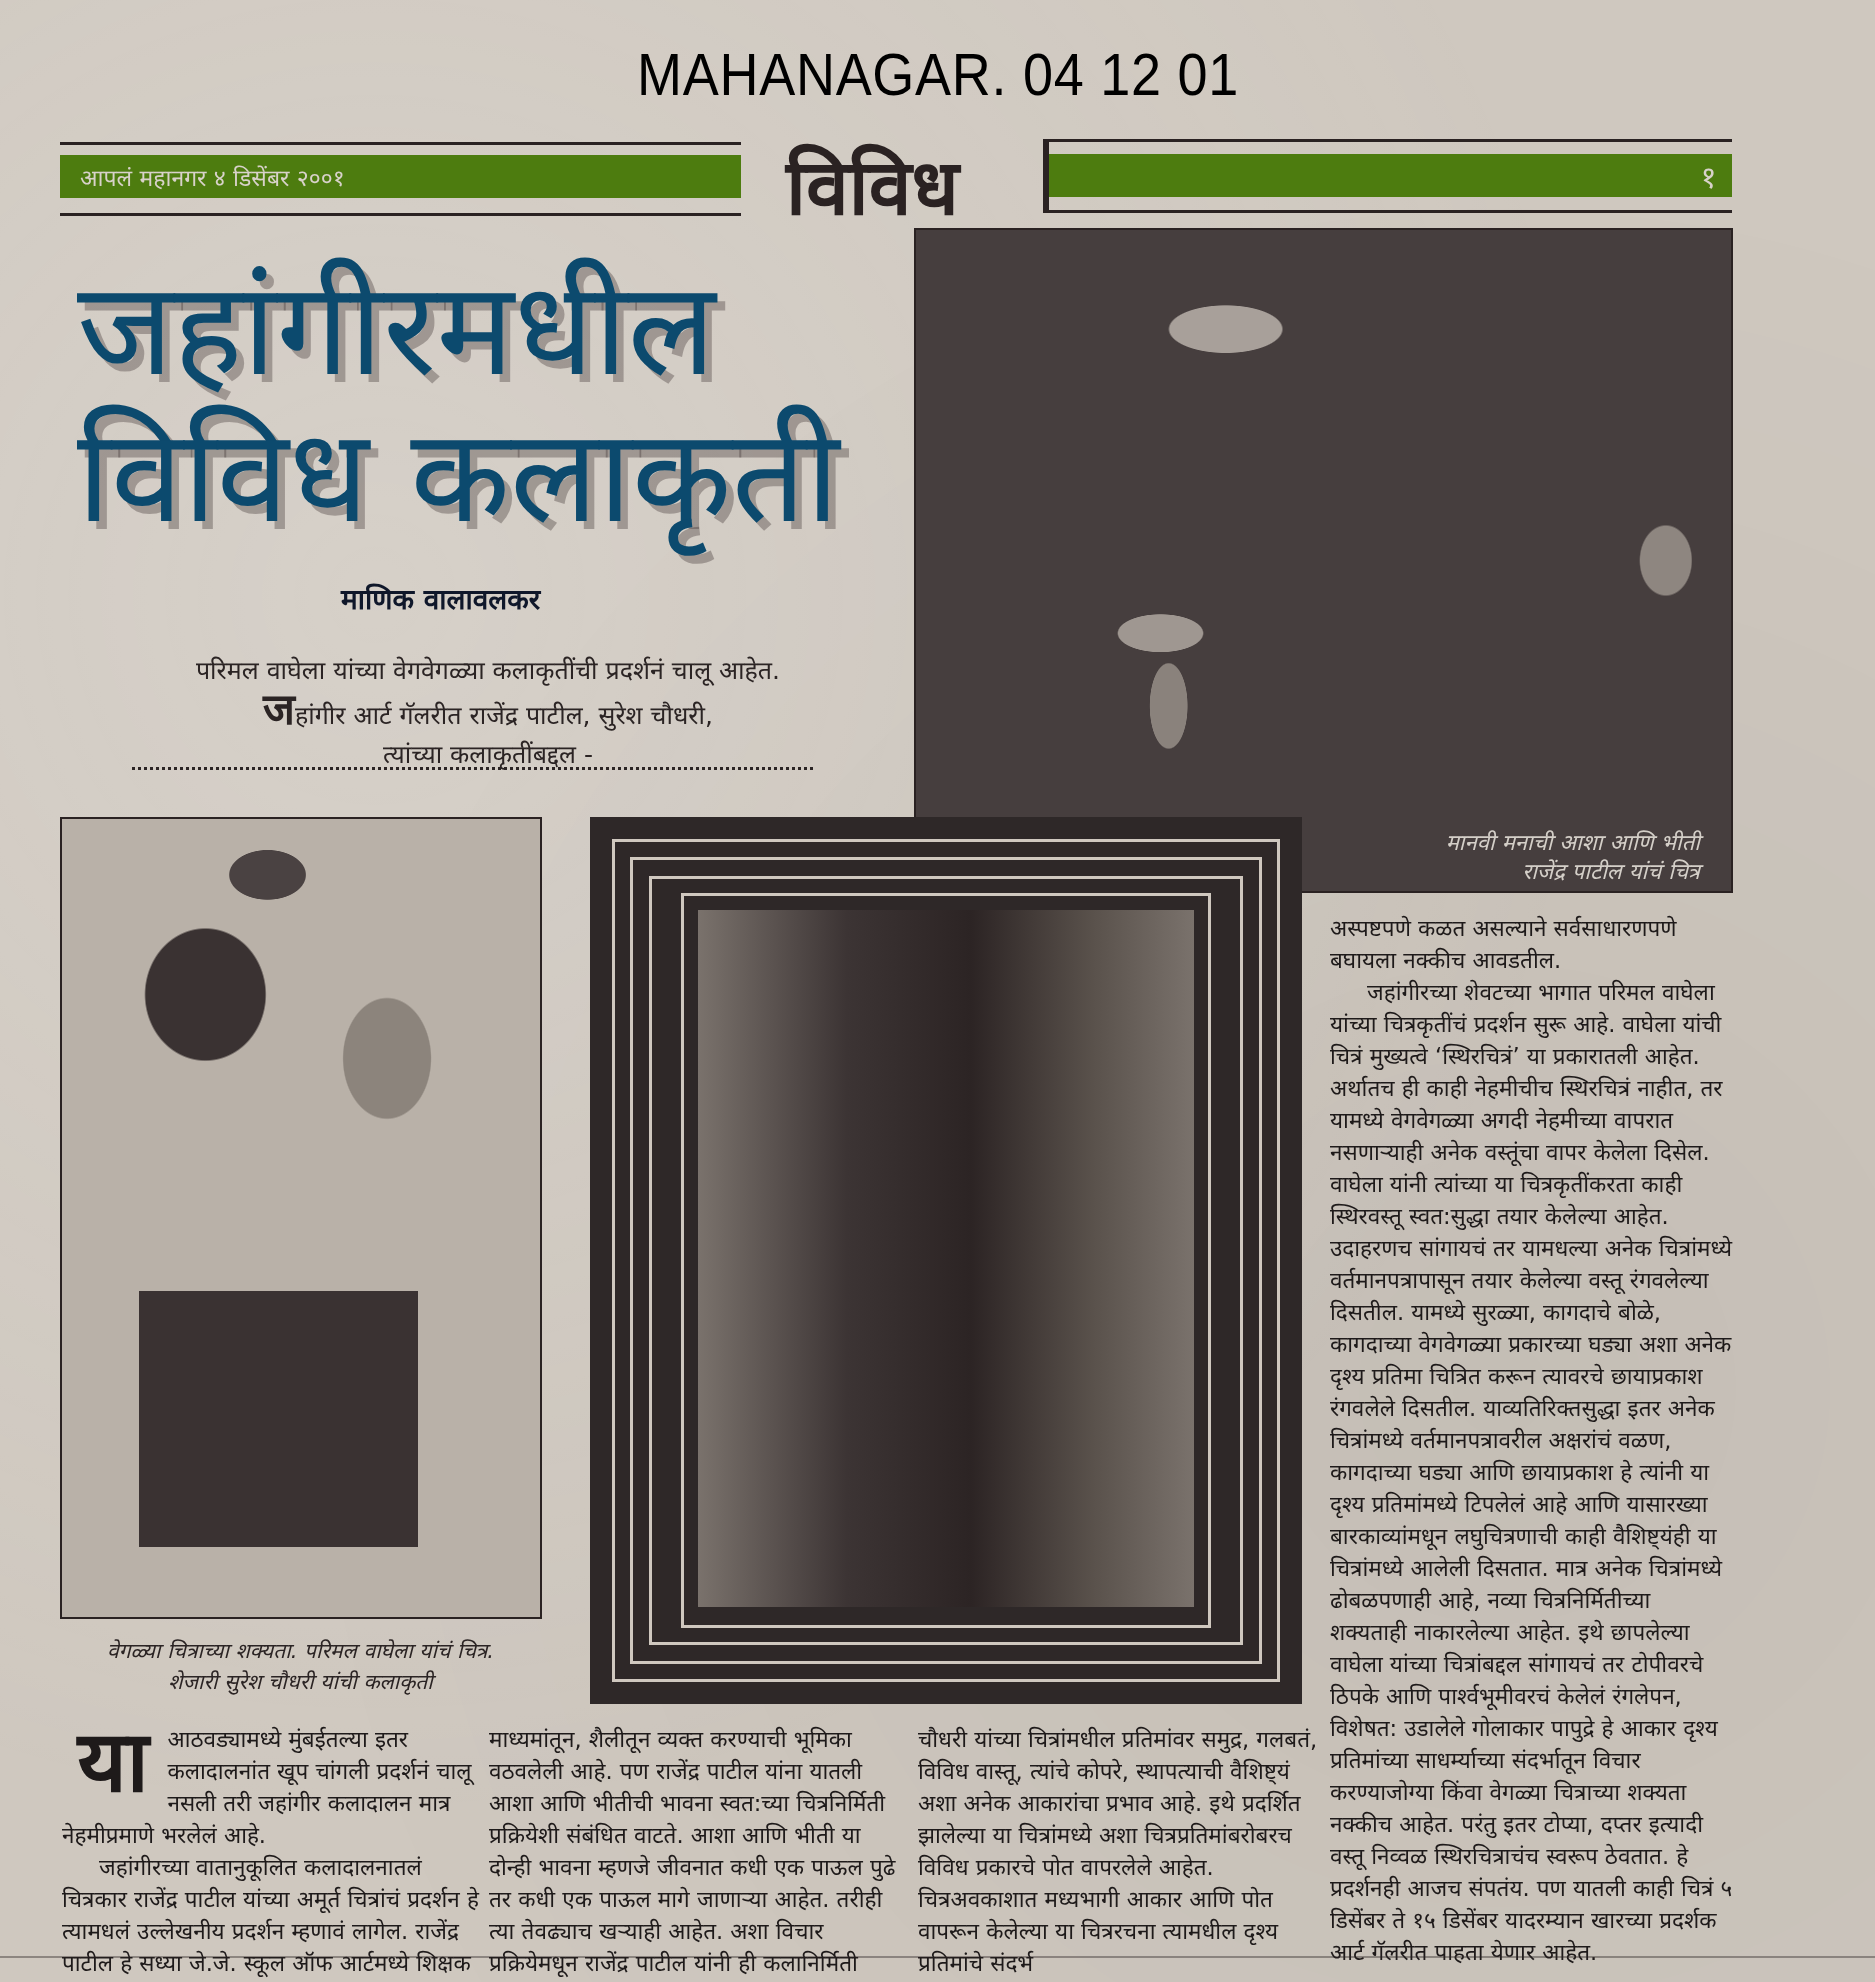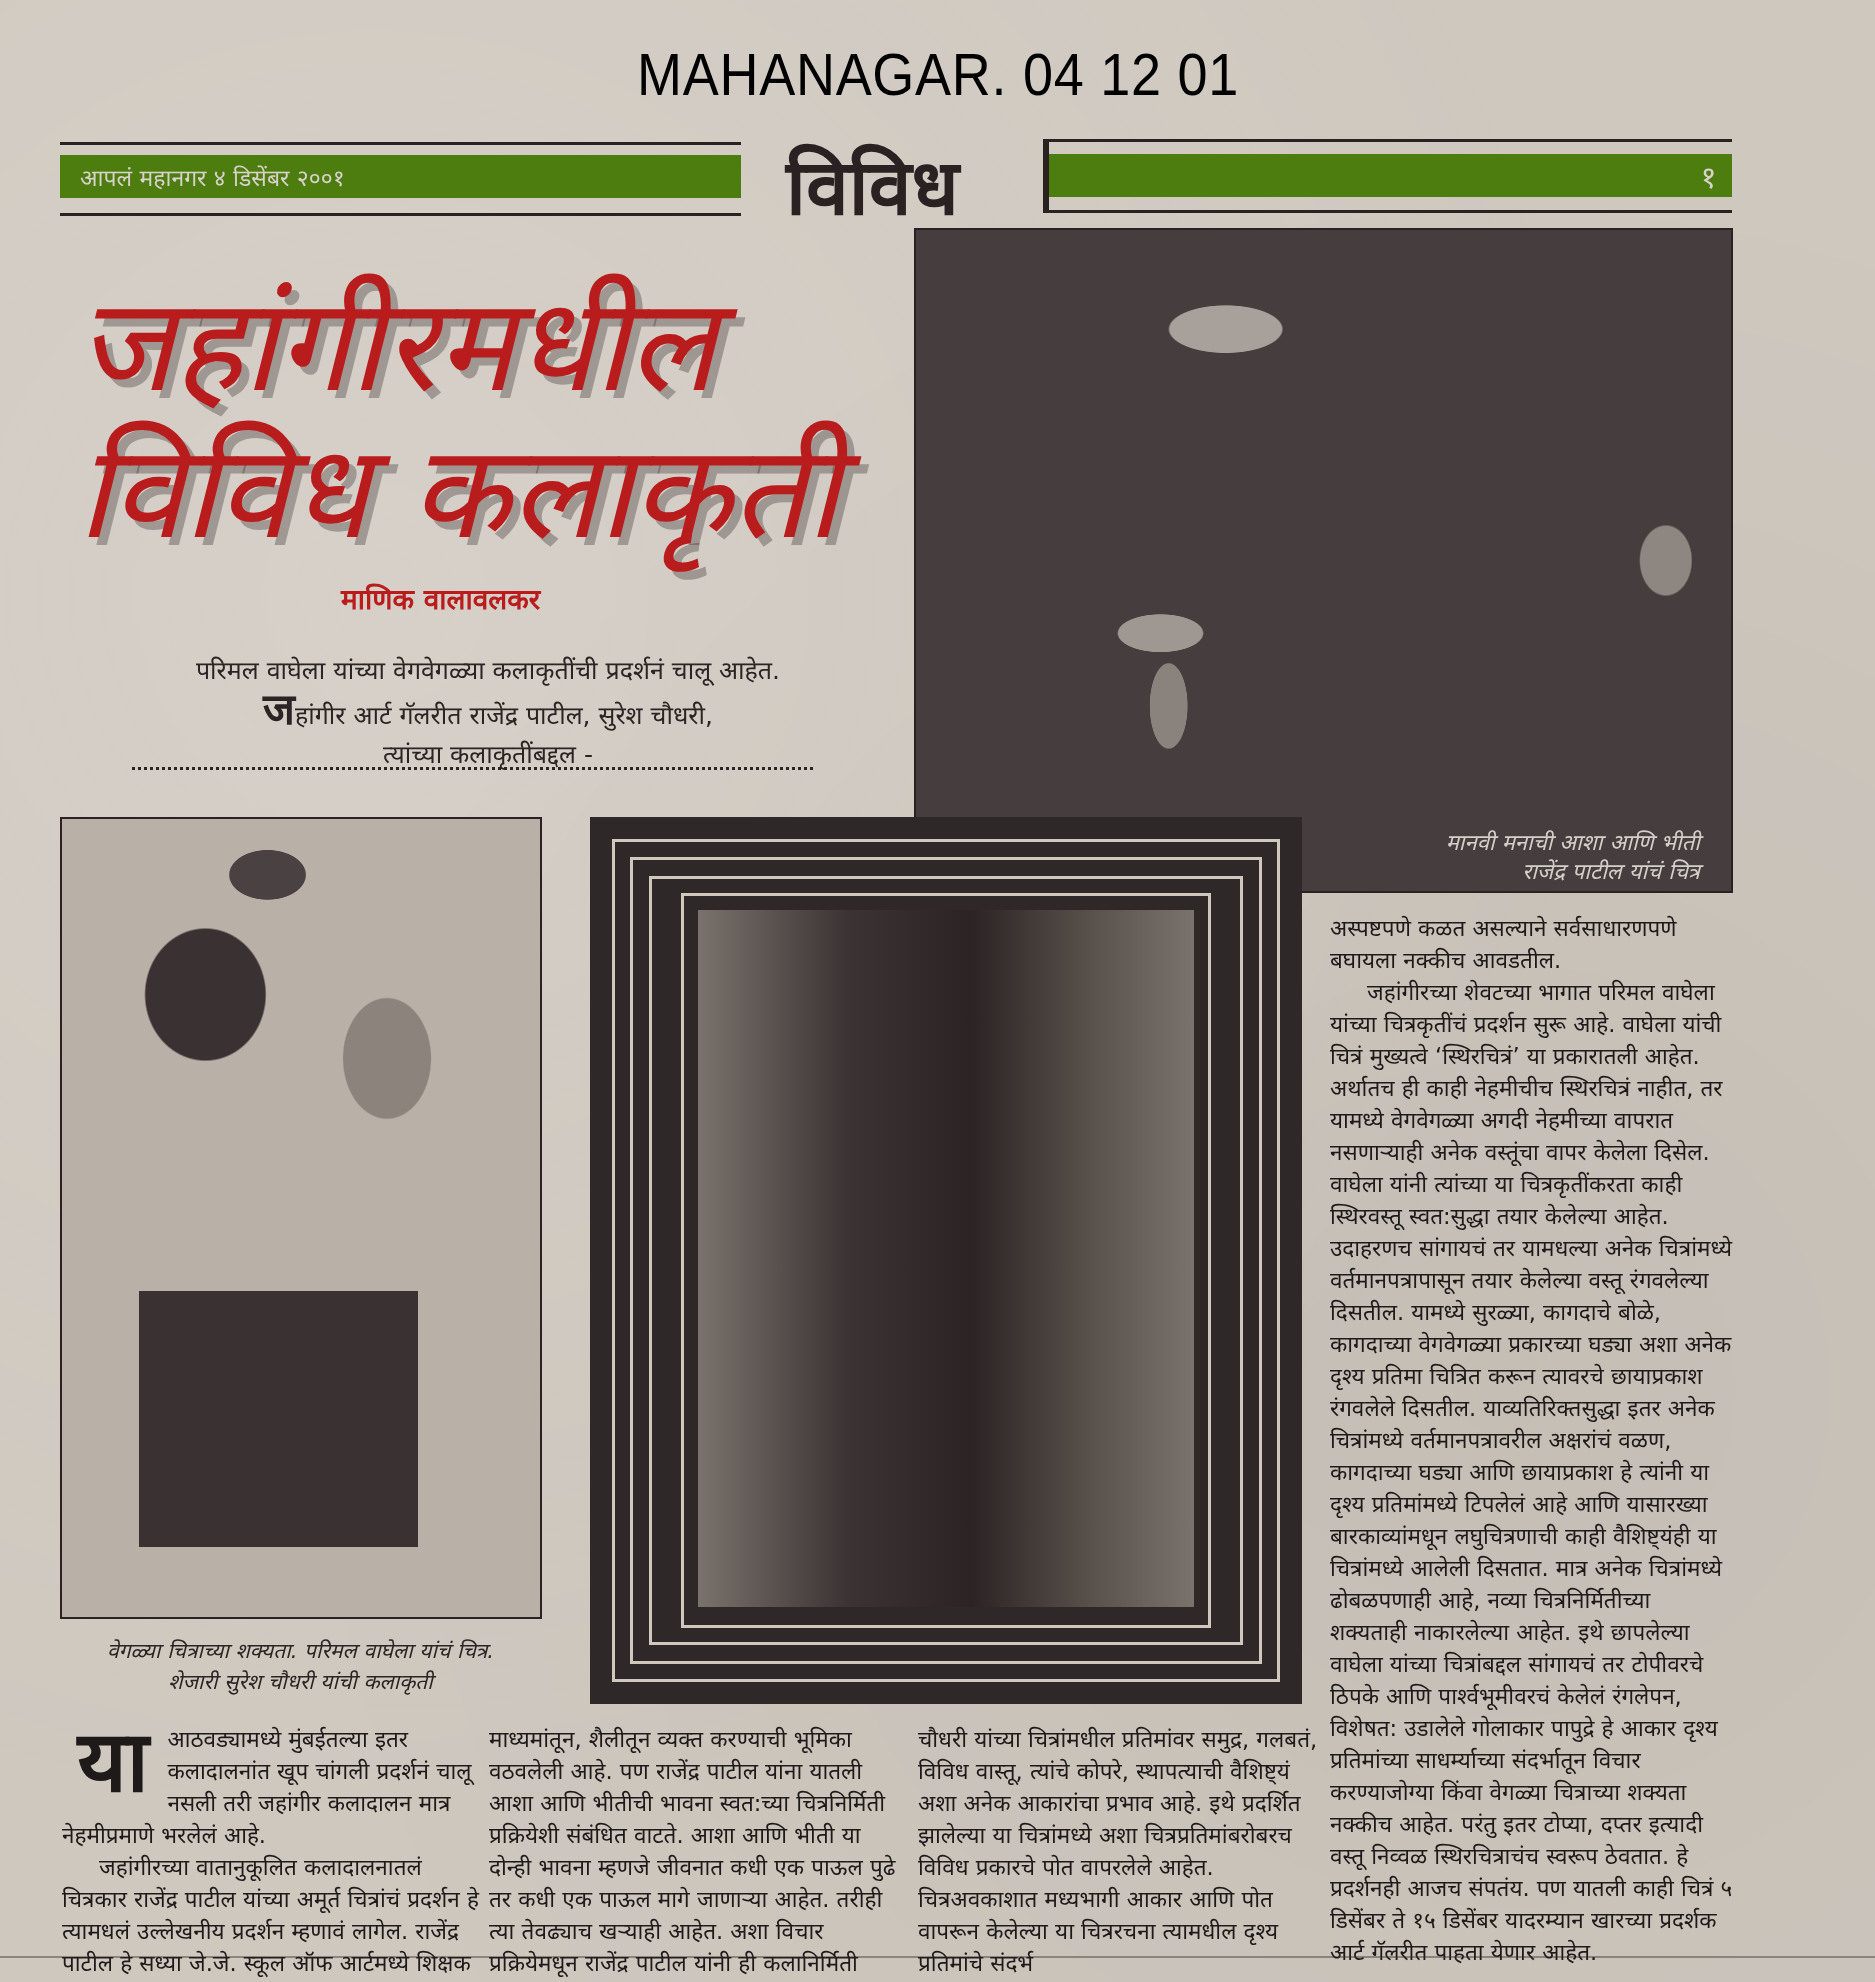--- a/index.html
+++ b/index.html
@@ -11,24 +11,24 @@
   .abs{position:absolute;}
   .stamp{left:0;width:1876px;top:40px;text-align:center;font-family:"Liberation Sans",sans-serif;
     font-size:60px;color:#000;letter-spacing:0.8px;transform:scaleX(0.9);}
   .band-wrap{border-top:3.1px solid #2a2222;border-bottom:3.1px solid #2a2222;}
   .band{background:#4d7c0f;color:#d8d2ca;display:flex;align-items:center;}
   .left-wrap{left:60px;top:142px;width:681px;height:68px;}
   .left-band{position:absolute;left:0;top:10px;width:681px;height:43px;font-size:23px;padding-left:20px;box-sizing:border-box;}
   .right-wrap{left:1043px;top:139px;width:683px;height:68px;border-left:6.2px solid #2a2222;}
   .right-band{position:absolute;left:0;top:12.4px;width:100%;height:43px;justify-content:flex-end;padding-right:15.5px;box-sizing:border-box;font-size:31px;}
   .section-title{left:786px;top:132px;font-size:77px;font-weight:bold;color:#2a2222;font-family:"DejaVu Sans",sans-serif;}
-  .headline{left:77px;top:272px;width:805px;font-size:130px;line-height:147px;font-weight:normal;color:#b91c1c;
-    text-shadow:7.7px 7.7px 0 rgba(60,50,50,0.35);font-family:"DejaVu Serif",serif;font-style:italic;}
+  .headline{left:77px;top:256px;width:805px;font-size:130px;line-height:147px;font-weight:normal;color:#0c4a6e;
+    text-shadow:7.7px 7.7px 0 rgba(60,50,50,0.35);font-family:"DejaVu Serif",serif;}
   .headline div{white-space:nowrap;}
-  .byline{left:341px;top:579px;font-size:28px;font-weight:bold;color:#b91c1c;}
+  .byline{left:341px;top:579px;font-size:28px;font-weight:bold;color:#0f172a;}
   .intro{left:155px;top:651px;width:666px;font-size:25px;line-height:39px;text-align:center;color:#2b2424;}
   .intro .drop{font-size:43px;font-weight:bold;}
   .dots{left:132px;top:767px;width:681px;border-bottom:3.9px dotted #2b2424;}
   .photo{background:#4a4242;border:2.3px solid #2a2222;}
   .photo-top{left:914px;top:228px;width:815px;height:661px;
     background:radial-gradient(ellipse 93px 39px at 38% 15%, #a8a09a 60%, transparent 62%),
                radial-gradient(ellipse 70px 31px at 30% 61%, #9f9791 60%, transparent 62%),
                radial-gradient(ellipse 31px 70px at 31% 72%, #8a827c 60%, transparent 62%),
                radial-gradient(ellipse 46px 62px at 92% 50%, #8e8680 55%, transparent 58%),
                #463e3e;}

